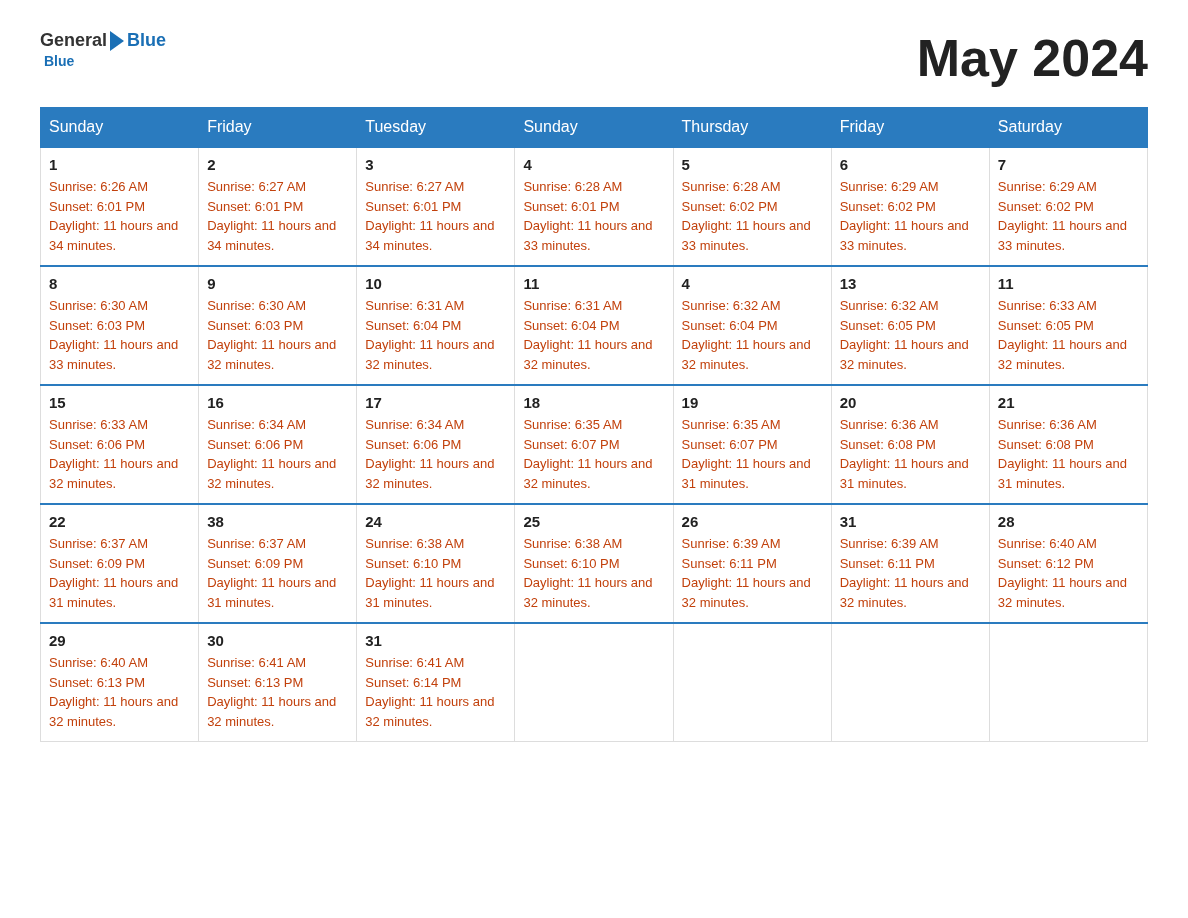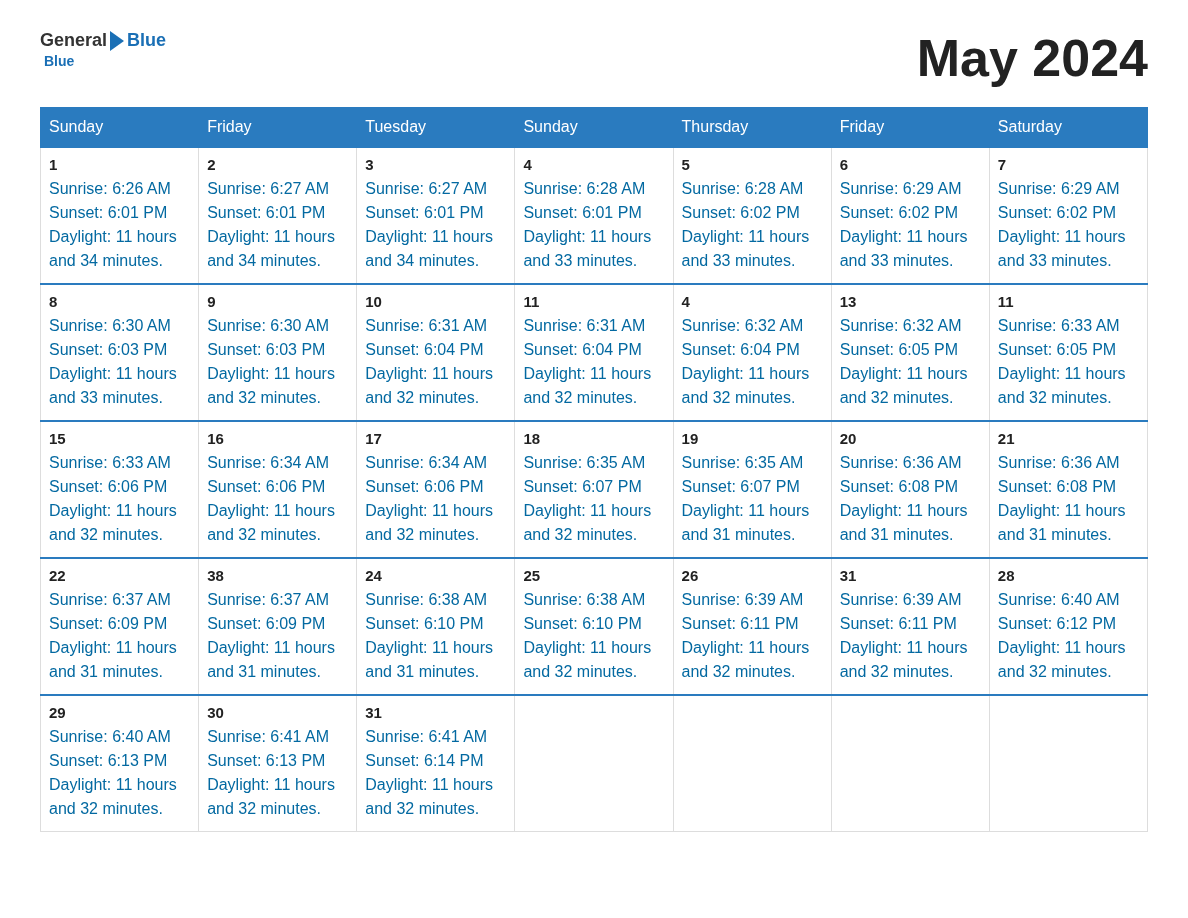--- a/index.html
+++ b/index.html
@@ -93,23 +93,23 @@
       border-top: 2px solid #2a7bbf;
     }
     .day-number {
       font-size: 15px;
       font-weight: bold;
       color: #222;
       display: block;
       margin-bottom: 4px;
     }
     .day-info {
-      font-size: 16px;
+      font-size: 13px;
       line-height: 1.5;
-      color: #0369a1;
+      color: #c2410c;
     }
     .empty-cell {
       background: #fff;
     }
   </style>
 </head>
 <body>
 
 <div class="header-area">
   <div class="logo-area">

